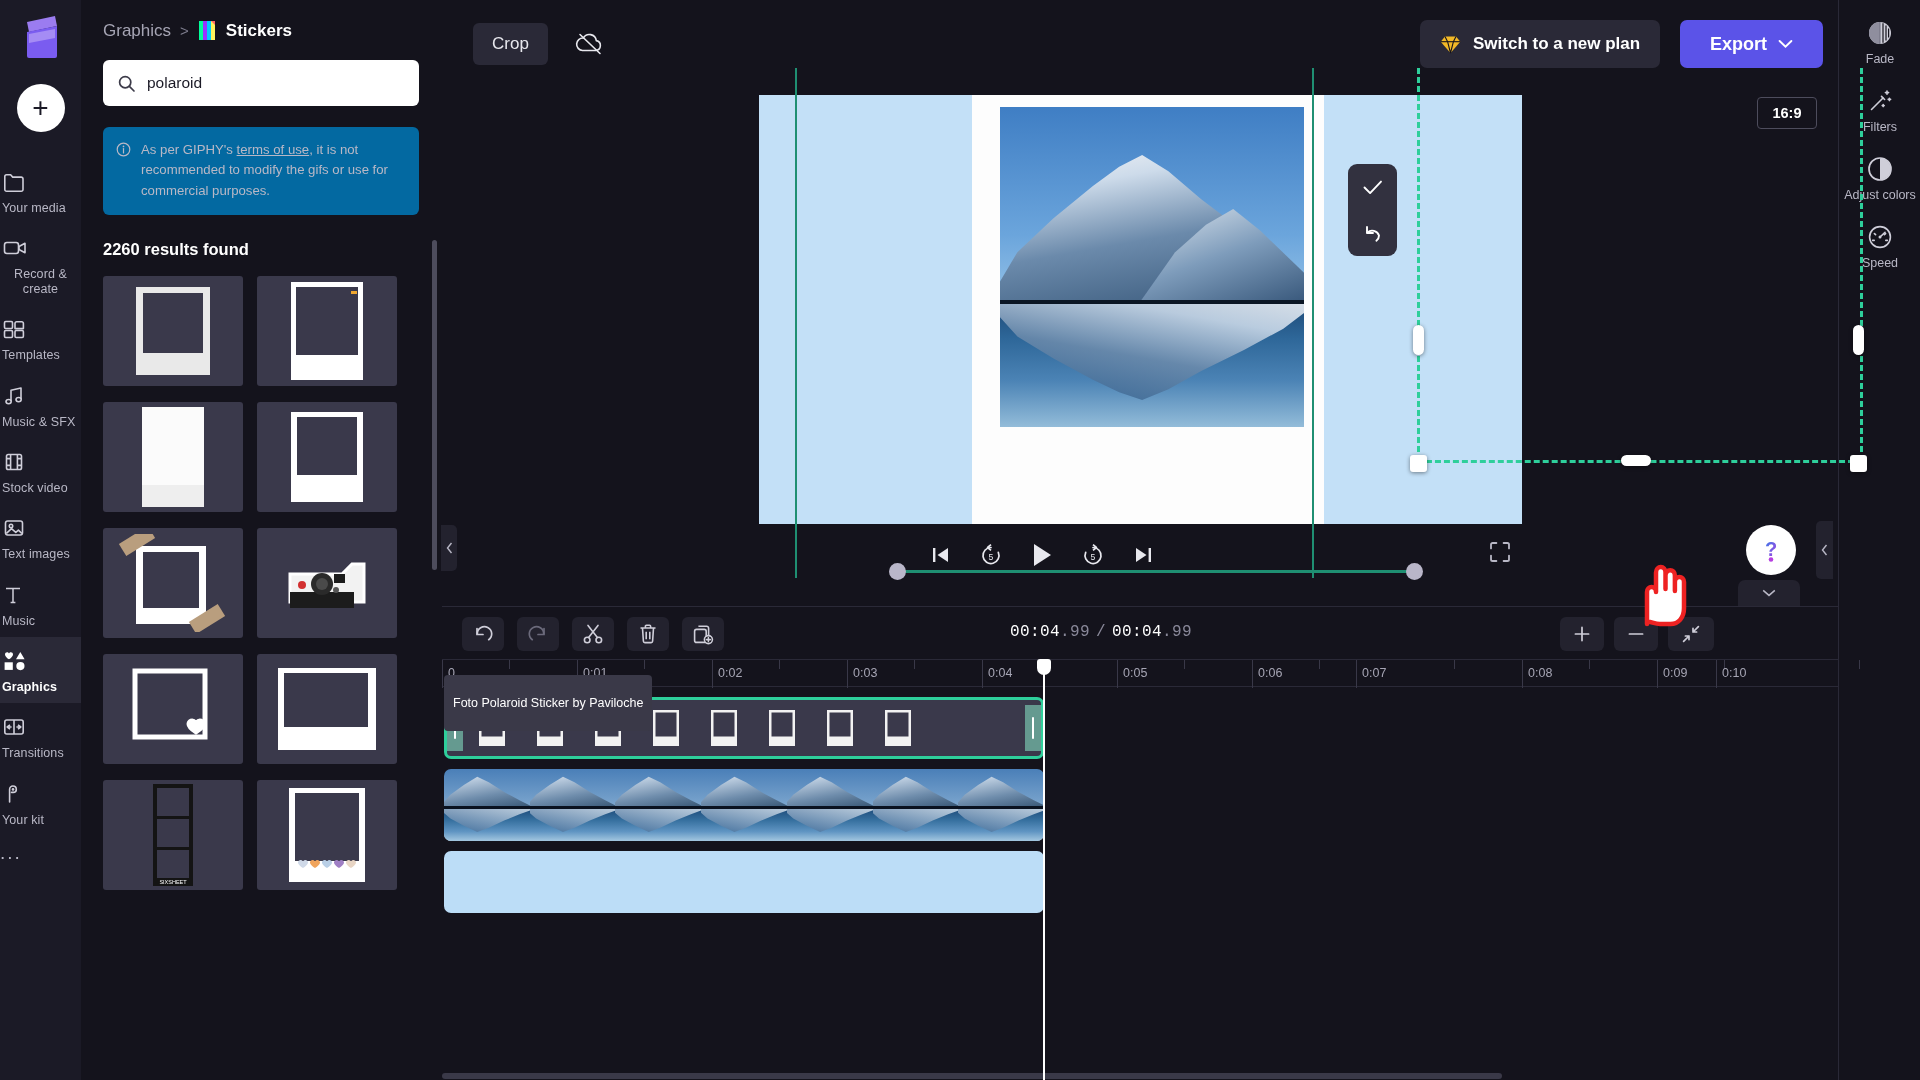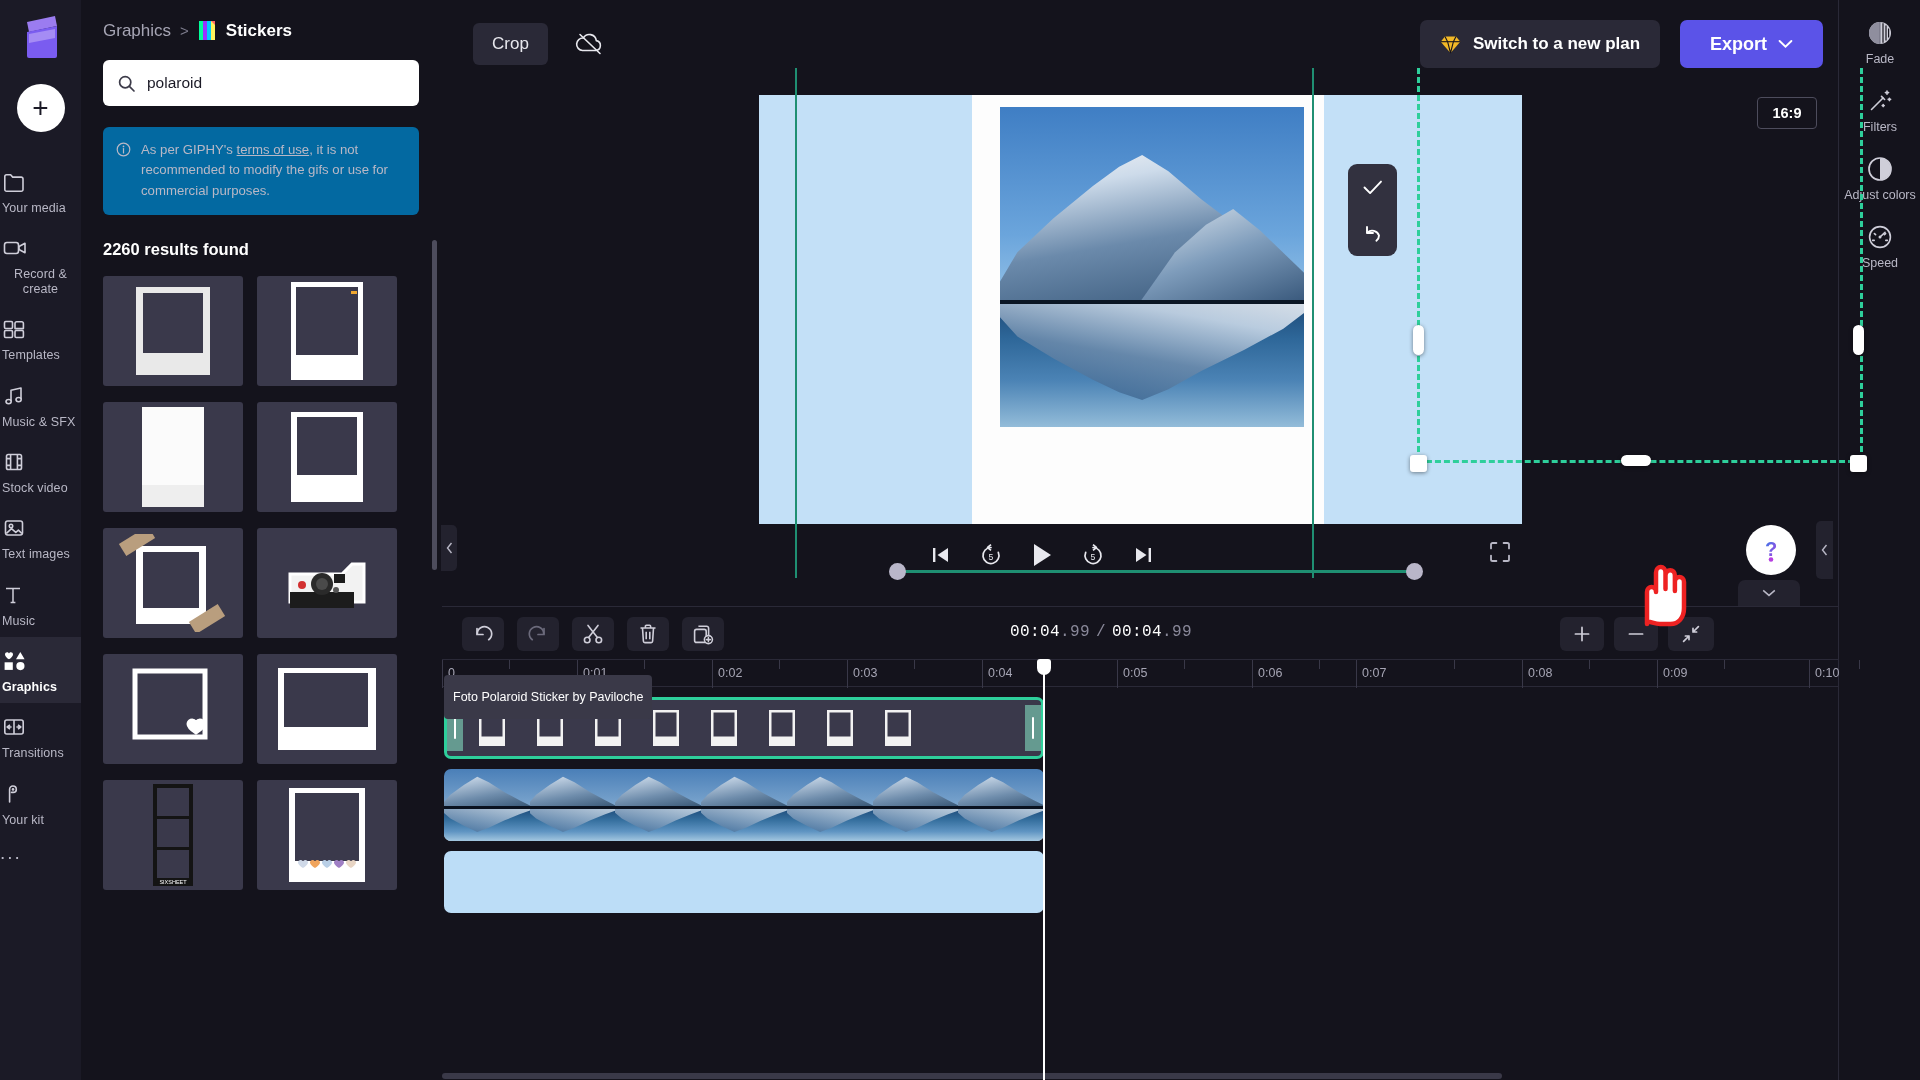--- a/index.html
+++ b/index.html
@@ -245,21 +245,21 @@
     position: absolute; left: 0; top: 52px; width: 1396px; height: 28px;
     border-top: 1px solid #2a2937; border-bottom: 1px solid #2a2937;
   }
   .tick { position: absolute; top: 0; height: 28px; border-left: 1px solid #393848; }
   .tick span { position: absolute; left: 5px; top: 6px; font-size: 12.5px; color: #a6a5b4; }
   .tick.minor { height: 9px; top: 0; }
 
   .tracks { position: absolute; left: 0; top: 80px; width: 1396px; }
   .clip-label {
     position: absolute; left: 0px; top: -16px; background: #3a3948;
-    border-radius: 4px; padding: 15px 9px; font-size: 12.5px; color: #ffffff;
+    border-radius: 4px; padding: 21px 9px; font-size: 12.5px; color: #ffffff;
     white-space: nowrap; z-index: 4;
   }
   .clip {
     position: absolute; border-radius: 7px; overflow: hidden; cursor: pointer;
   }
   .clip.selected { border: 3px solid #2ecf9b; }
   .sticker-clip { background: #3a394b; display: flex; align-items: center; }
   .sticker-thumb {
     width: 58px; height: 50px; display: flex; align-items: center; justify-content: center;
   }
@@ -871,21 +871,21 @@
         </div>
       <div class="tick minor" style="left:1012px;"></div>
       <div class="tick" style="left:1080px;">
           <span>0:08</span>
         </div>
       <div class="tick minor" style="left:1147px;"></div>
       <div class="tick" style="left:1215px;">
           <span>0:09</span>
         </div>
       <div class="tick minor" style="left:1282px;"></div>
-      <div class="tick" style="left:1367px;">
+      <div class="tick" style="left:1274px;">
           <span>0:10</span>
         </div>
       <div class="tick minor" style="left:1417px;"></div>
 
     </div>
 
     <div class="tracks">
 
       <div class="clip-label" style="left:2px; top:-12px;">Foto Polaroid Sticker by Paviloche</div>
 

